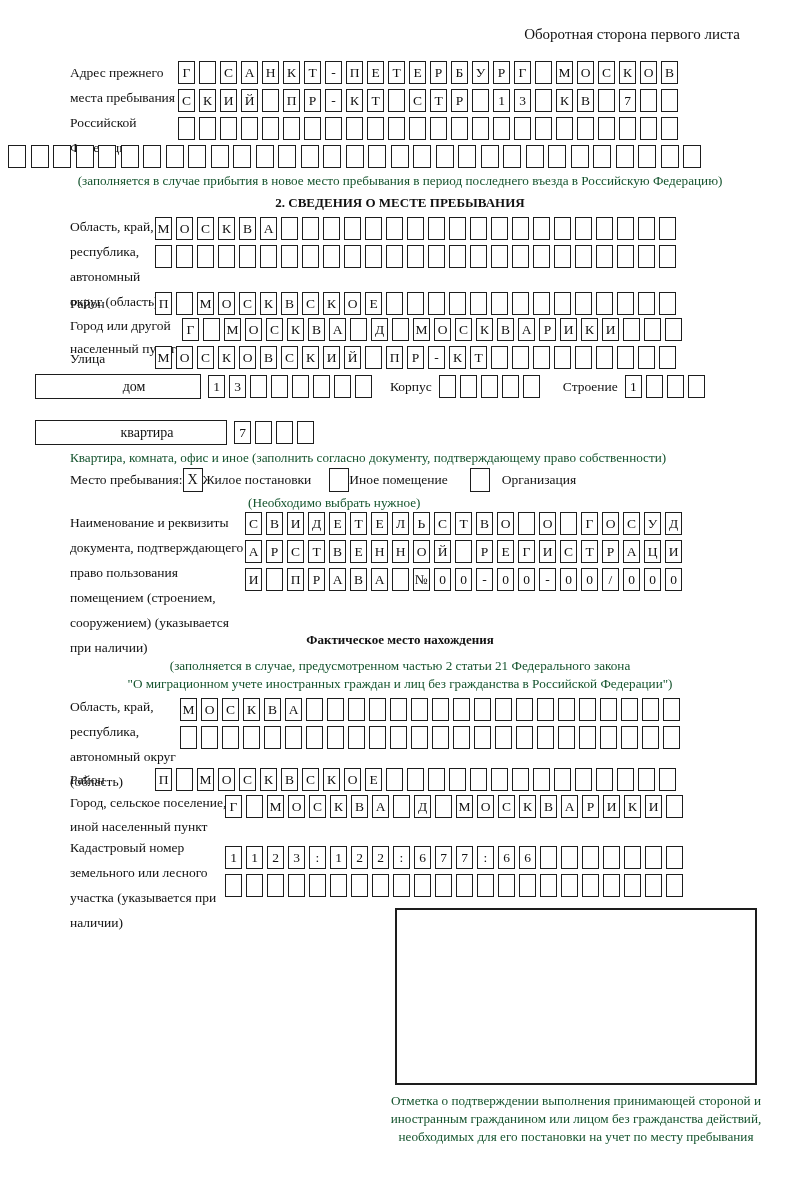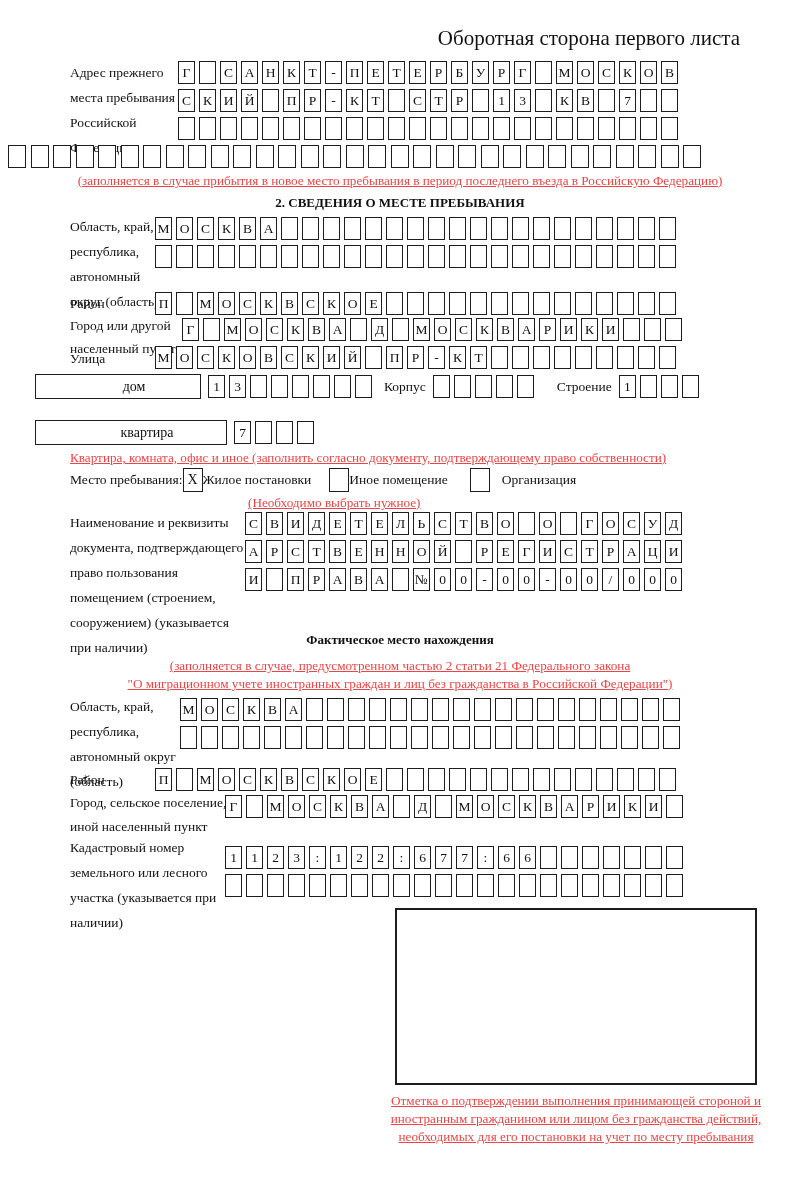--- a/index.html
+++ b/index.html
@@ -1,19 +1,19 @@
 <!DOCTYPE html>
 <html lang="ru"><head>
 <meta charset="utf-8">
 <style>
   html,body{margin:0;padding:0;background:#ffffff;}
   body{width:800px;height:1180px;font-family:"Liberation Serif","DejaVu Serif",serif;color:#111;}
   .page{position:relative;width:800px;height:1180px;background:#fff;overflow:hidden;}
   .lbl{font-size:13.5px;line-height:25px;color:#111;}
-  .note{font-size:13.2px;color:#ef4444;text-decoration:underline;}
+  .note{font-size:13.2px;color:#14532d;}
   .boxrow{display:flex;gap:4px;}
   .cbox{box-sizing:border-box;width:17px;height:23px;border:1.6px solid #1d1d1d;display:inline-flex;
         align-items:center;justify-content:center;font-size:13.5px;font-family:"Liberation Serif",serif;
         background:#fff;flex:0 0 auto;}
   .wide .cbox{width:18px;}
   .rectfield{box-sizing:border-box;border:1.8px solid #1d1d1d;height:25px;display:flex;align-items:center;
         justify-content:center;font-size:14px;background:#fff;padding-left:32px;}
   .chk{box-sizing:border-box;width:20px;height:24px;border:1.7px solid #1d1d1d;display:inline-flex;
         align-items:center;justify-content:center;font-size:14px;background:#fff;}
   .ttl{font-size:13px;font-weight:bold;text-align:center;}
@@ -21,21 +21,21 @@
   .abs{position:absolute;}
   .inlinelbl{font-size:13.5px;}
   .flexrow{display:flex;align-items:center;}
   .stamp-box{box-sizing:border-box;border:2px solid #1d1d1d;background:#fff;}
 </style>
 </head>
 <body>
 
 <div class="page">
 
-  <div class="abs" style="top:26px;right:60px;font-size:21px;">Оборотная сторона первого листа</div>
+  <div class="abs" style="top:26px;right:60px;font-size:15px;">Оборотная сторона первого листа</div>
 
   <div class="abs lbl" style="left:70px;top:60px;width:118px;">Адрес прежнего места пребывания в Российской Федерации</div>
   <div class="abs boxrow" style="left:178px;top:61px;">
       <span class="cbox">Г</span>
       <span class="cbox"></span>
       <span class="cbox">С</span>
       <span class="cbox">А</span>
       <span class="cbox">Н</span>
       <span class="cbox">К</span>
       <span class="cbox">Т</span>
@@ -293,21 +293,21 @@
     <div class="boxrow">
         <span class="cbox">1</span>
         <span class="cbox">3</span>
         <span class="cbox"></span>
         <span class="cbox"></span>
         <span class="cbox"></span>
         <span class="cbox"></span>
         <span class="cbox"></span>
         <span class="cbox"></span>
       </div>
-    <span class="inlinelbl" style="margin-left:5px;">Корпус</span>
+    <span class="inlinelbl" style="margin-left:11px;">Корпус</span>
     <div class="boxrow">
         <span class="cbox"></span>
         <span class="cbox"></span>
         <span class="cbox"></span>
         <span class="cbox"></span>
         <span class="cbox"></span>
       </div>
     <span class="inlinelbl" style="margin-left:16px;">Строение</span>
     <div class="boxrow">
         <span class="cbox">1</span>

